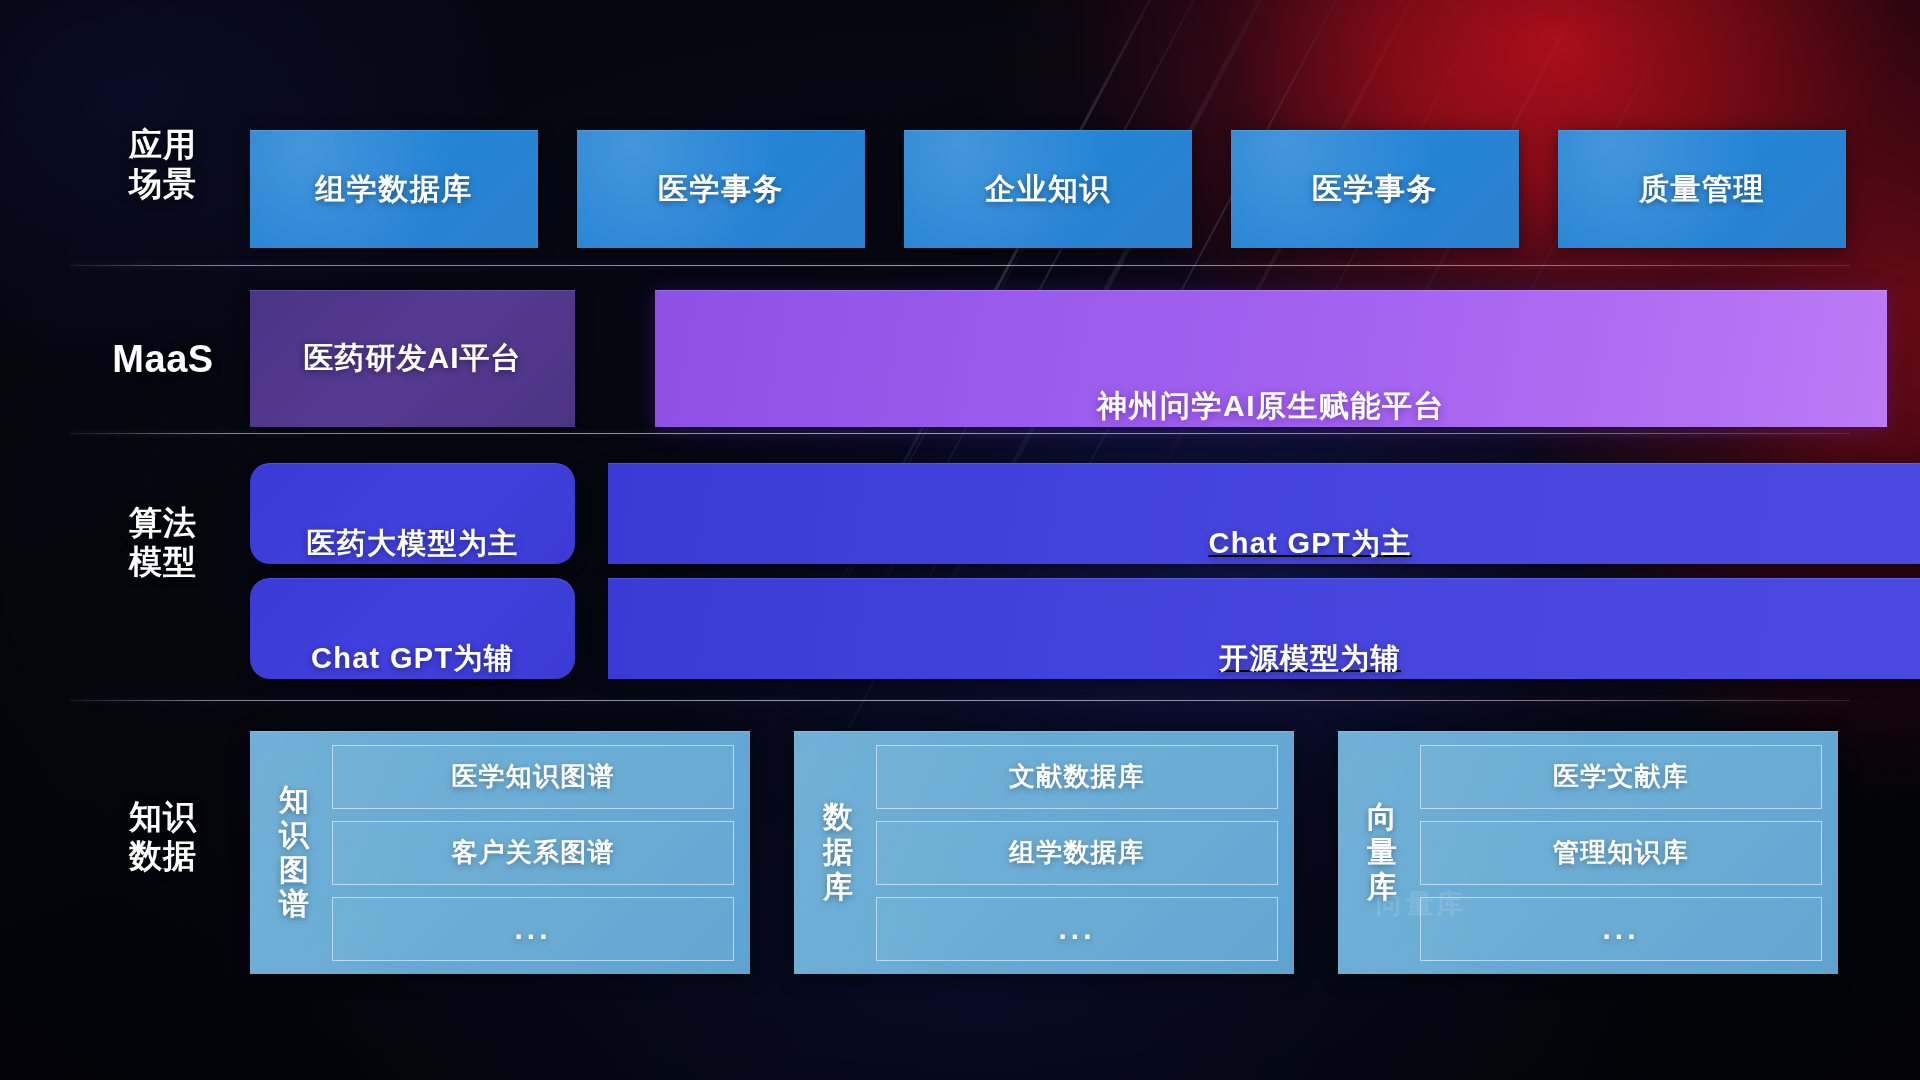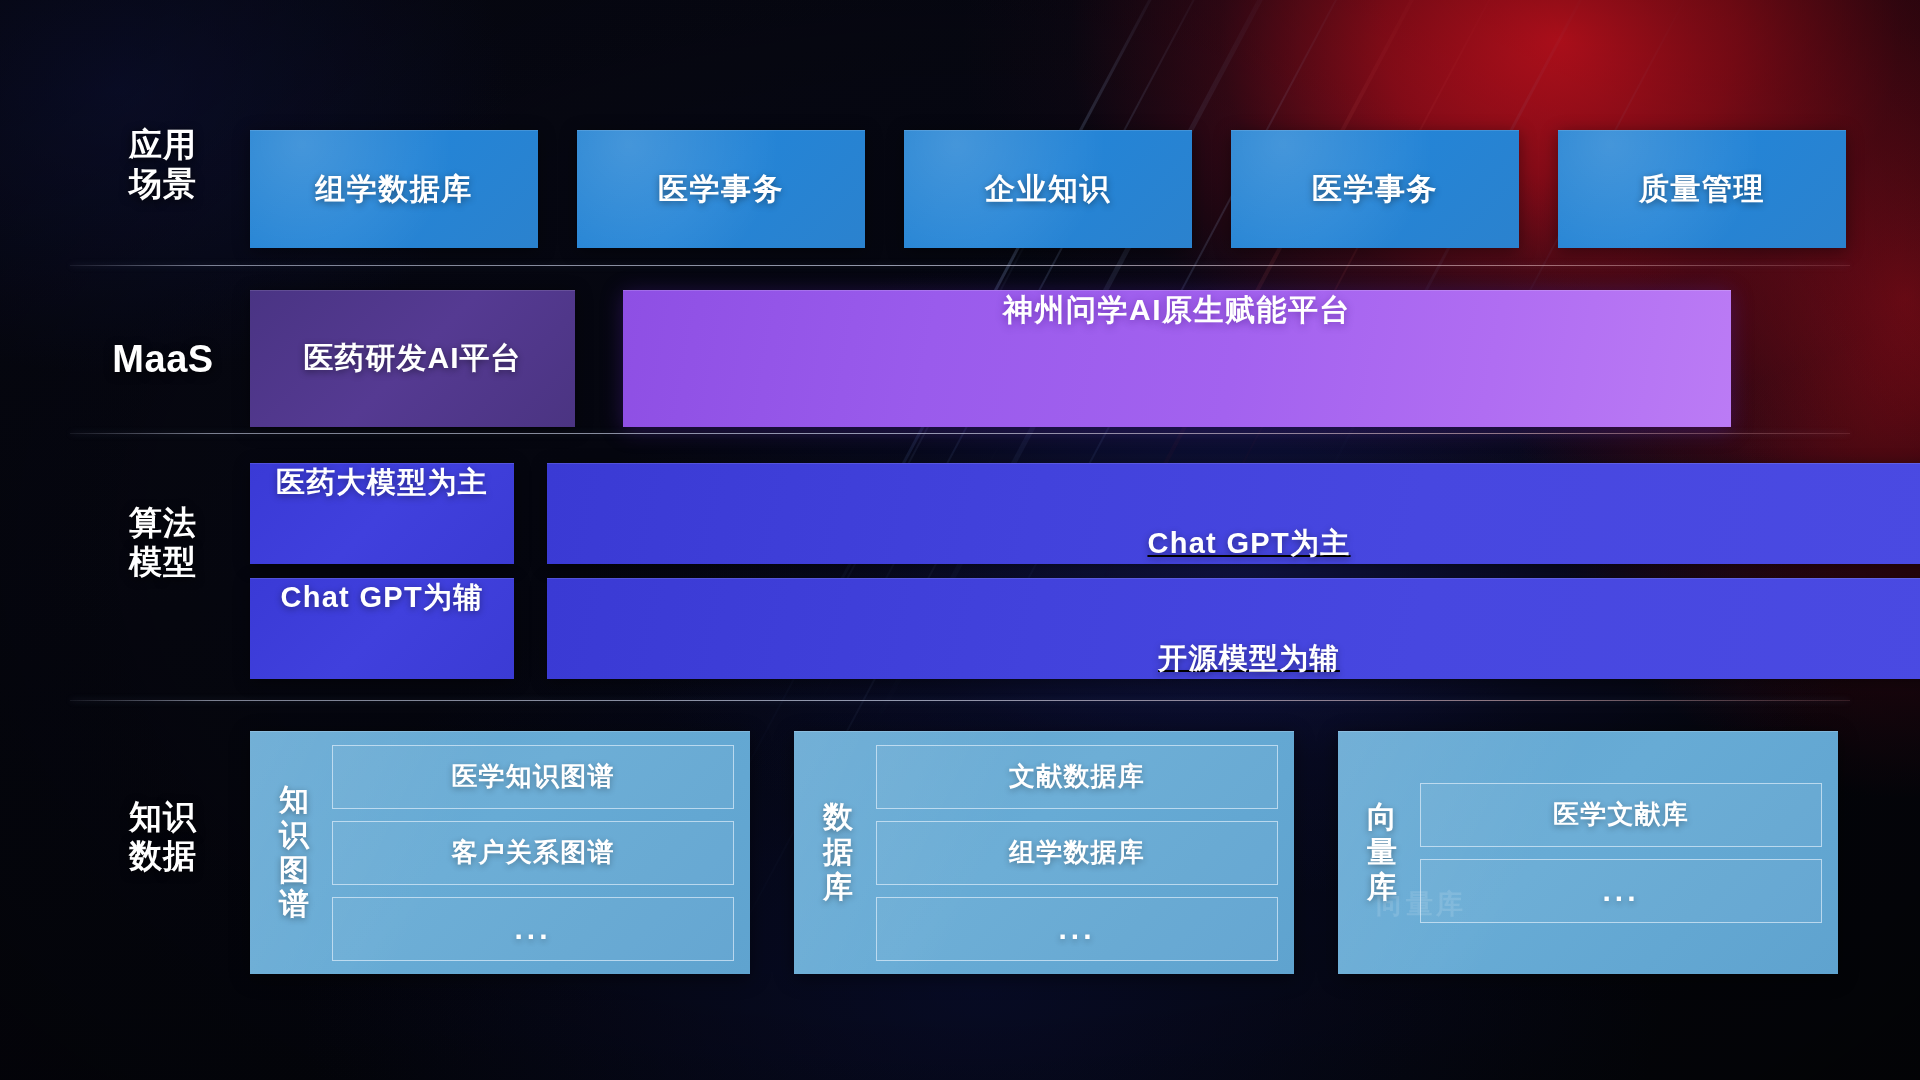--- a/index.html
+++ b/index.html
@@ -77,35 +77,37 @@
   }
 
   
   .maas-row{position:absolute;left:250px;top:290px;display:flex;gap:48px;}
   .maas-left{
     width:325px;height:137px;display:flex;align-items:center;justify-content:center;
     background:linear-gradient(135deg,#4a3484 0%,#553a92 50%,#4b3482 100%);
     box-shadow:0 3px 16px rgba(0,0,0,.45), inset 0 1px 0 rgba(255,255,255,.12);
   }
   .maas-right{
-    width:1108px;height:137px;display:flex;align-items:flex-start;justify-content:center;
+    width:1232px;height:137px;display:flex;align-items:flex-end;justify-content:center;
     background:linear-gradient(100deg,#8e4fe4 0%,#9a5bec 28%,#a362ef 55%,#b06df2 78%,#bb7bf5 100%);
     box-shadow:0 3px 20px rgba(80,30,160,.42), inset 0 1px 0 rgba(255,255,255,.16);
+    margin-left:32px;
   }
   .maas-left .t{color:#fff;font-size:30px;font-weight:700;letter-spacing:1px;text-shadow:0 2px 7px rgba(0,0,0,.45);}
   .maas-right .t{color:#fff;font-size:30px;font-weight:700;letter-spacing:1.5px;text-shadow:0 2px 8px rgba(60,10,120,.45);}
 
   
   .algo-row{position:absolute;left:250px;display:flex;gap:33px;}
   .algo-row.r1{top:463px;}
   .algo-row.r2{top:578px;}
   .algo-left{
-    width:264px;height:101px;display:flex;align-items:flex-start;justify-content:center;
+    width:325px;height:101px;display:flex;align-items:flex-end;justify-content:center;
     background:linear-gradient(135deg,#3a3ad6 0%,#4040dd 50%,#3b3bd4 100%);
     box-shadow:0 3px 15px rgba(0,0,0,.42), inset 0 1px 0 rgba(255,255,255,.12);
+    border-radius:20px;
   }
   .algo-right{
     width:1404px;height:101px;display:flex;align-items:flex-end;justify-content:center;
     background:linear-gradient(100deg,#3a3ad4 0%,#4242dc 35%,#4747e0 62%,#4a4ae2 100%);
     box-shadow:0 3px 15px rgba(0,0,0,.42), inset 0 1px 0 rgba(255,255,255,.12);
     text-decoration:underline;
   }
   .algo-left .t,.algo-right .t{color:#fff;font-size:29px;font-weight:700;letter-spacing:1.3px;text-shadow:0 2px 7px rgba(0,0,0,.38);}
 
   
@@ -266,20 +268,21 @@
     </div>
 
     <div class="kn-card">
       <div class="kn-vlabel">
         <span class="ln">向</span>
         <span class="ln">量</span>
         <span class="ln">库</span>
       </div>
       <div class="kn-items">
         <div class="kn-item">医学文献库</div>
+        <div class="kn-item">管理知识库</div>
         <div class="kn-item dots">...</div>
       </div>
     </div>
 
   </div>
 
   <div class="watermark">向量库</div>
 
 </div>
 

